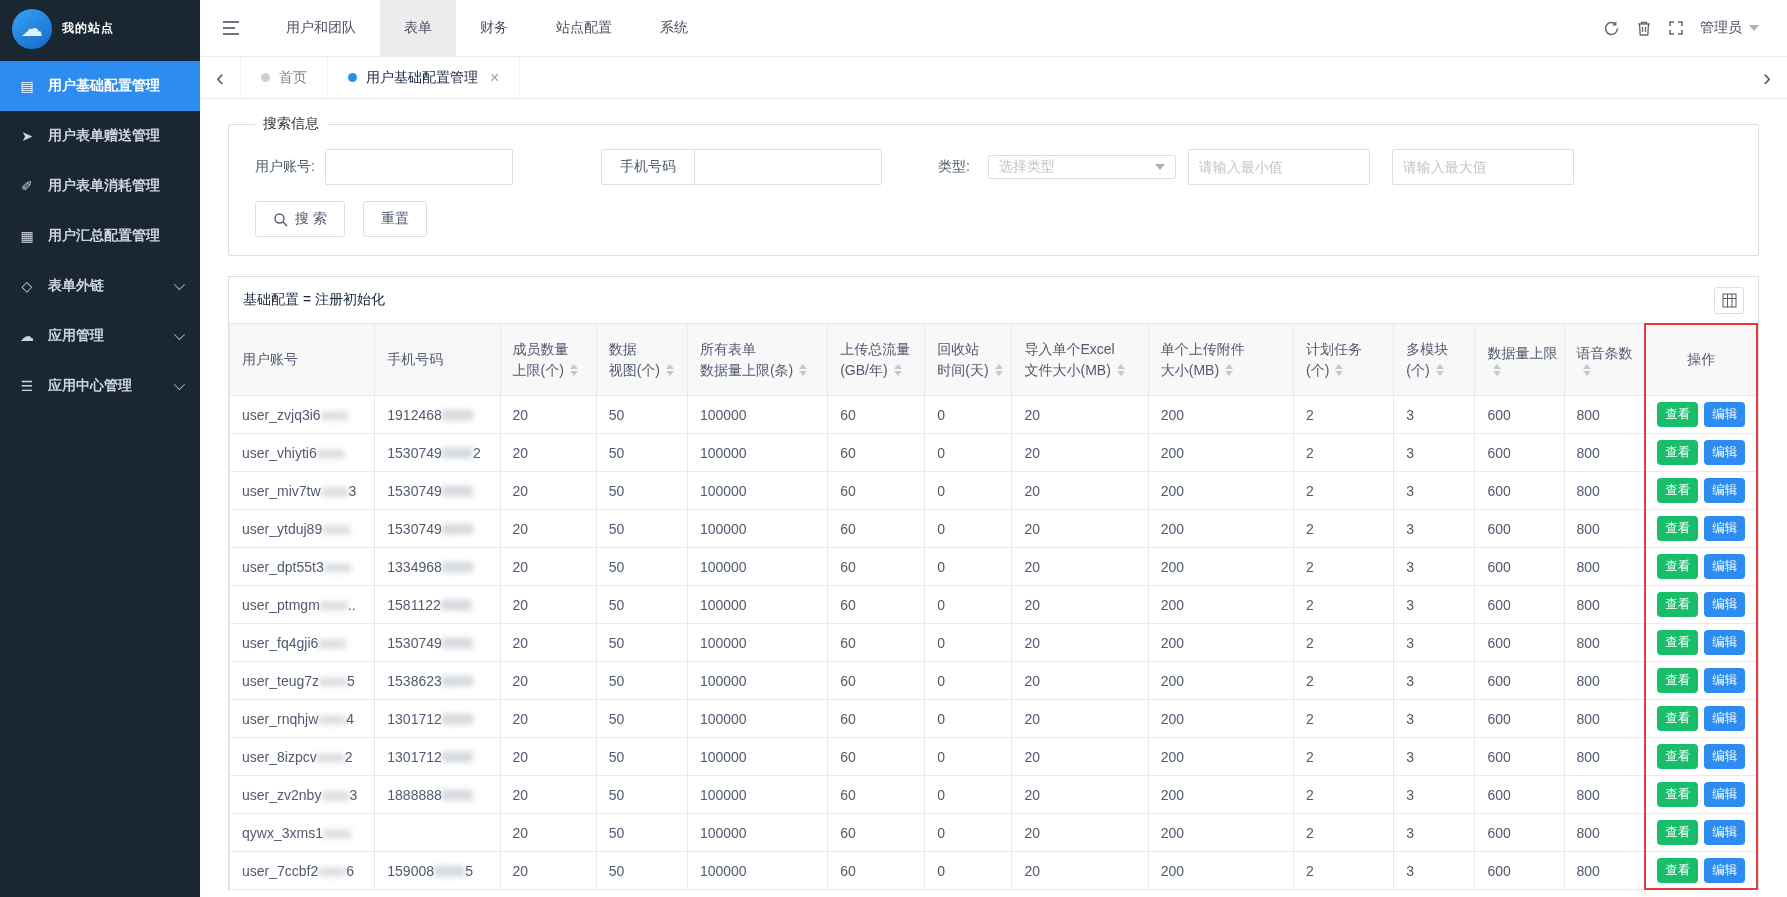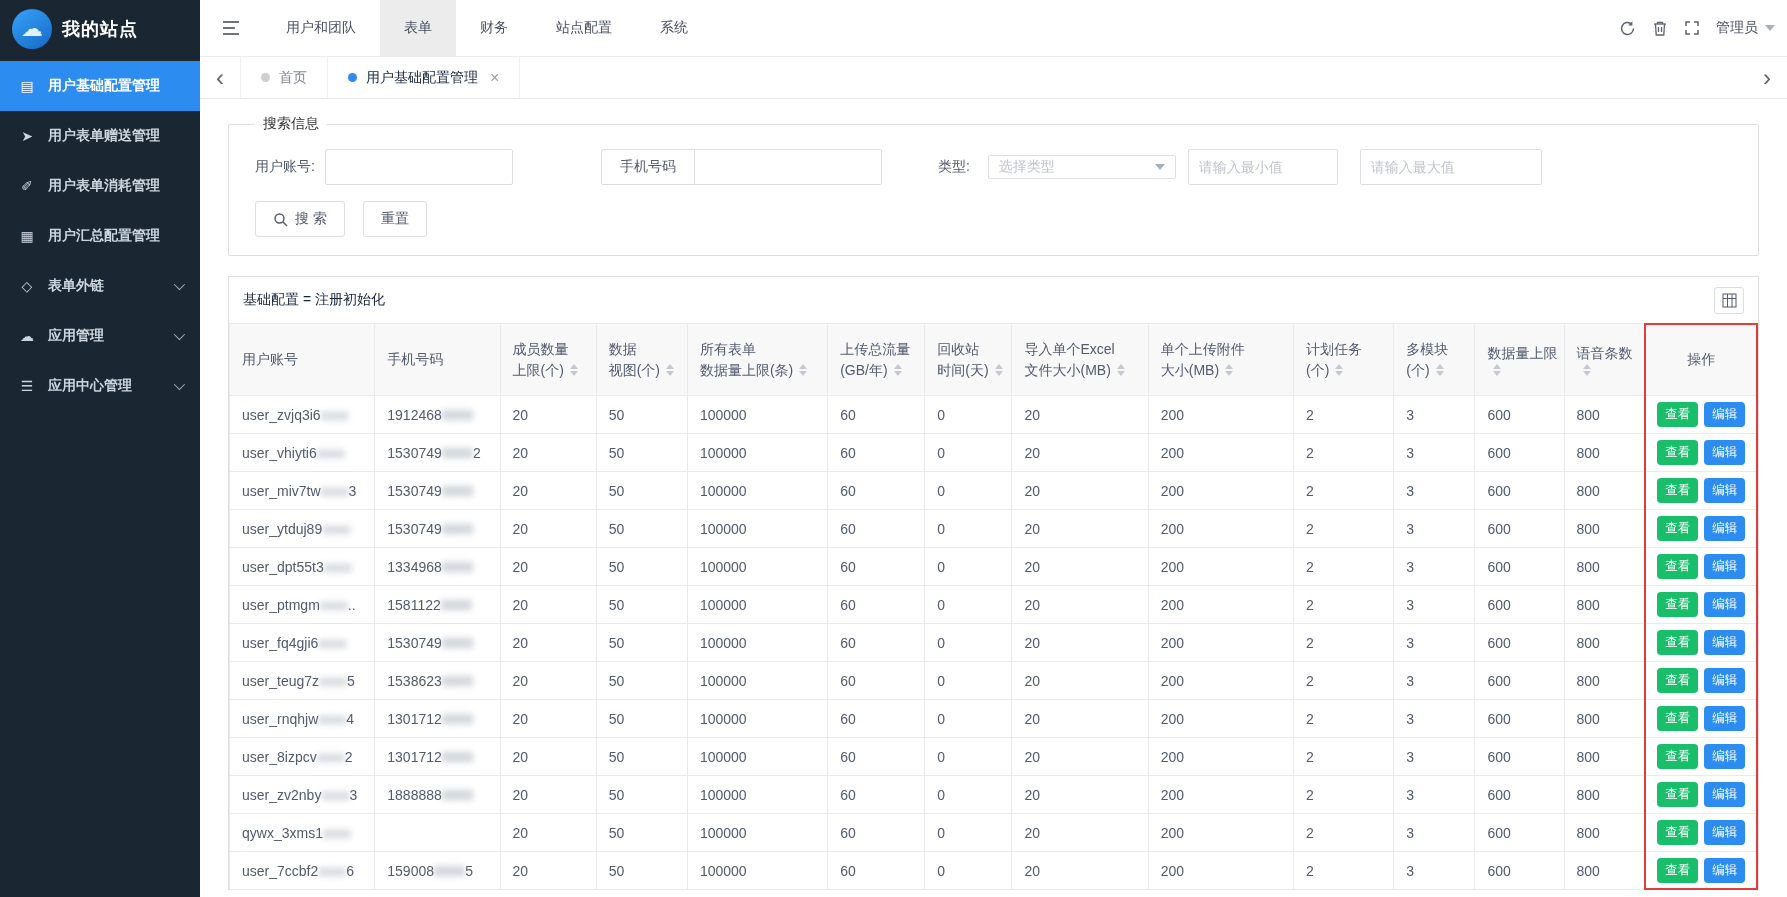--- a/index.html
+++ b/index.html
@@ -4,35 +4,35 @@
 <style>
   * { margin:0; padding:0; box-sizing:border-box; }
   html,body { width:1787px; height:897px; overflow:hidden; }
   body { font-family:"Liberation Sans","DejaVu Sans",sans-serif; font-size:14px; color:#515a6e; background:#fff; }
   .app { display:flex; width:100%; height:100%; }
 
   
   .sidebar { width:200px; flex:0 0 200px; background:#1a2733; }
   .logo { height:57px; display:flex; align-items:center; gap:10px; padding:0 12px; cursor:pointer; }
   .logo-badge { width:40px; height:40px; border-radius:50%; background:linear-gradient(145deg,#36a3f7,#1569c7); color:#dff0ff; font-size:22px; display:flex; align-items:center; justify-content:center; }
-  .logo-text { color:#fff; font-size:18px; font-weight:bold; letter-spacing:1px; }
+  .logo-text { color:#fff; font-size:12px; font-weight:bold; letter-spacing:1px; }
   .menu { padding-top:4px; }
   .menu-item { height:50px; display:flex; align-items:center; gap:12px; padding:0 18px; color:#ccd5dd; font-size:14px; font-weight:600; cursor:pointer; }
   .menu-item.active { background:#2d8cf0; color:#fff; }
   .mi-icon { width:18px; flex:0 0 18px; font-size:14px; text-align:center; }
   .mi-chev { margin-left:auto; width:8px; height:8px; border-right:1.5px solid #9fb0bd; border-bottom:1.5px solid #9fb0bd; transform:rotate(45deg) translateY(-2px); }
 
   
   .main { flex:1; min-width:0; display:flex; flex-direction:column; }
   .topbar { height:57px; flex:0 0 57px; display:flex; align-items:stretch; border-bottom:1px solid #ededed; background:#fff; }
   .hamburger { display:flex; align-items:center; padding:0 22px; cursor:pointer; }
   .topnav { display:flex; }
   .nav-item { display:flex; align-items:center; padding:0 24px; cursor:pointer; color:#495060; }
   .nav-item.active { background:#ececec; }
-  .topbar-right { margin-left:auto; display:flex; align-items:center; gap:16px; padding-right:12px;font-family:Liberation Mono, monospace; }
+  .topbar-right { margin-left:auto; display:flex; align-items:center; gap:16px; padding-right:28px;font-family:Liberation Mono, monospace; }
   .tool { display:flex; cursor:pointer; }
   .admin { display:flex; align-items:center; gap:7px; cursor:pointer; color:#495060; }
   .tri { width:0; height:0; border-left:5px solid transparent; border-right:5px solid transparent; border-top:6px solid #a8b0b9; }
 
   
   .tabbar { height:42px; flex:0 0 42px; display:flex; align-items:center; border-bottom:1px solid #e8e8e8; background:#fff; }
   .tab-arrow { width:40px; font-size:24px; color:#5c6570; text-align:center; cursor:pointer; user-select:none; line-height:1; }
   .tab-arrow.right { margin-left:auto; }
   .tabs { display:flex; height:100%; }
   .tab { display:flex; align-items:center; gap:9px; padding:0 20px; border-left:1px solid #f1f1f1; color:#808695; cursor:pointer; }
@@ -49,21 +49,21 @@
   .search-row { display:flex; align-items:center; margin-top:12px; }
   .ipt { height:36px; border:1px solid #dcdee2; border-radius:2px; padding:0 10px; font:inherit; color:#515a6e; outline:none; background:#fff; }
   .ipt::placeholder { color:#c0c4cc; }
   .ipt.account { width:188px; margin-left:10px; margin-right:88px; }
   .input-group { display:flex; align-items:stretch; height:36px; border:1px solid #dcdee2; border-radius:2px; margin-right:56px; }
   .ig-label { display:flex; align-items:center; padding:0 18px; border-right:1px solid #dcdee2; }
   .ig-input { border:none; outline:none; width:186px; padding:0 10px; font:inherit; color:#515a6e; }
   .lab.type { margin-right:18px; }
   .select { width:188px; height:24px; border:1px solid #dcdee2; border-radius:2px; display:flex; align-items:center; justify-content:space-between; padding:0 10px; margin-right:12px; cursor:pointer; }
   .select .sel-text { color:#c0c4cc; }
-  .ipt.min { width:150px; margin-right:22px; }
+  .ipt.min { width:182px; margin-right:22px; }
   .ipt.max { width:182px; }
   .btn-row { margin-top:16px; display:flex; gap:18px; }
   .btn { height:36px; padding:0 17px; border:1px solid #dcdee2; border-radius:3px; background:#fff; color:#515a6e; font:inherit; display:inline-flex; align-items:center; gap:7px; cursor:pointer; }
 
   
   .card { margin-top:20px; border:1px solid #dcdee2; border-bottom:none; }
   .card-head { height:46px; display:flex; align-items:center; justify-content:space-between; padding:0 14px; color:#17233d; }
   .grid-btn { width:30px; height:27px; border:1px solid #dcdee2; border-radius:3px; background:#fff; display:flex; align-items:center; justify-content:center; cursor:pointer; }
   .table-wrap { position:relative; }
   table { width:100%; border-collapse:collapse; table-layout:fixed; }

